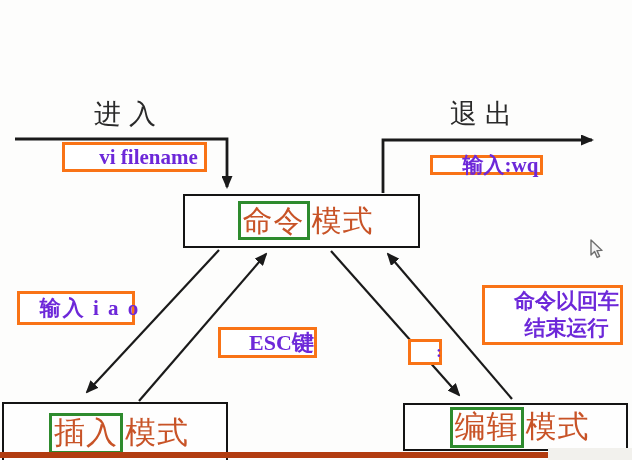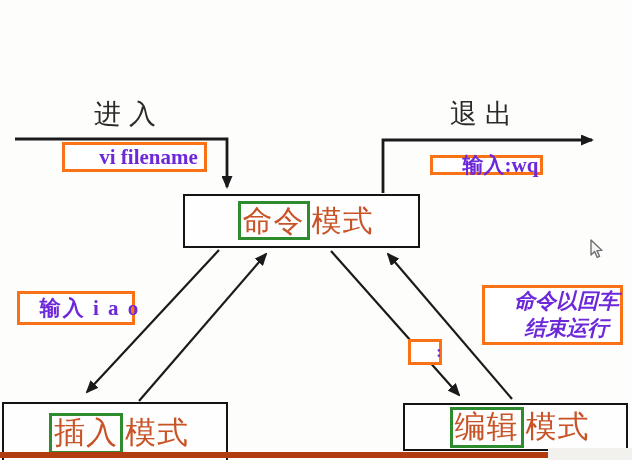--- a/index.html
+++ b/index.html
@@ -21,21 +21,21 @@
   }
   .mode-box{
     position:absolute;border:2px solid #141414;background:#fefefe;
     display:flex;align-items:center;justify-content:center;
     box-sizing:border-box;white-space:nowrap;
   }
   .mode-text{font-size:30px;color:#c85327;letter-spacing:1px;padding-left:8px;}
   .hl{
     display:inline-block;border:3px solid #2e8b2e;padding:1px 2px;margin-right:2px;line-height:1.05;
   }
-  .note-line{display:block;text-align:left;line-height:27px;font-style:italic;}
+  .note-line{display:block;text-align:left;line-height:27px;}
   #edges{position:absolute;left:0;top:0;width:632px;height:460px;}
   .red-band{position:absolute;left:0;top:452px;width:548px;height:6px;background:#b23c10;}
   .corner-shade{position:absolute;left:548px;top:448px;width:84px;height:12px;background:#f2f1ed;}
   .cursor{position:absolute;left:588px;top:238px;width:16px;height:22px;}
 </style>
 </head>
 <body>
 
 <div id="stage">
 
@@ -56,20 +56,21 @@
 
   <div class="flow-label" style="left:450px;top:96px;">退出</div>
   <div class="flow-label" style="left:94px;top:96px;">进入</div>
 
   <div class="blue-box" style="left:62px;top:142px;width:145px;height:30px;font-size:21px;">vi filename</div>
 
   <div class="blue-box" style="left:430px;top:155px;width:113px;height:20px;font-size:21px;">输入:wq</div>
 
   <div class="blue-box" style="left:17px;top:291px;width:118px;height:34px;font-size:21px;letter-spacing:2px;">输入 i a o</div>
 
+  <div class="blue-box" style="left:218px;top:327px;width:99px;height:31px;font-size:22px;">ESC键</div>
 
   <div class="blue-box" style="left:408px;top:339px;width:19px;height:26px;font-size:16px;">:</div>
 
   <div class="blue-box" style="left:482px;top:285px;width:141px;height:60px;font-size:21px;flex-direction:column;">
     <span class="note-line">命令以回车</span>
     <span class="note-line">结束运行</span>
   </div>
 
   <div class="mode-box" style="left:183px;top:194px;width:237px;height:54px;">
     <span class="mode-text">

